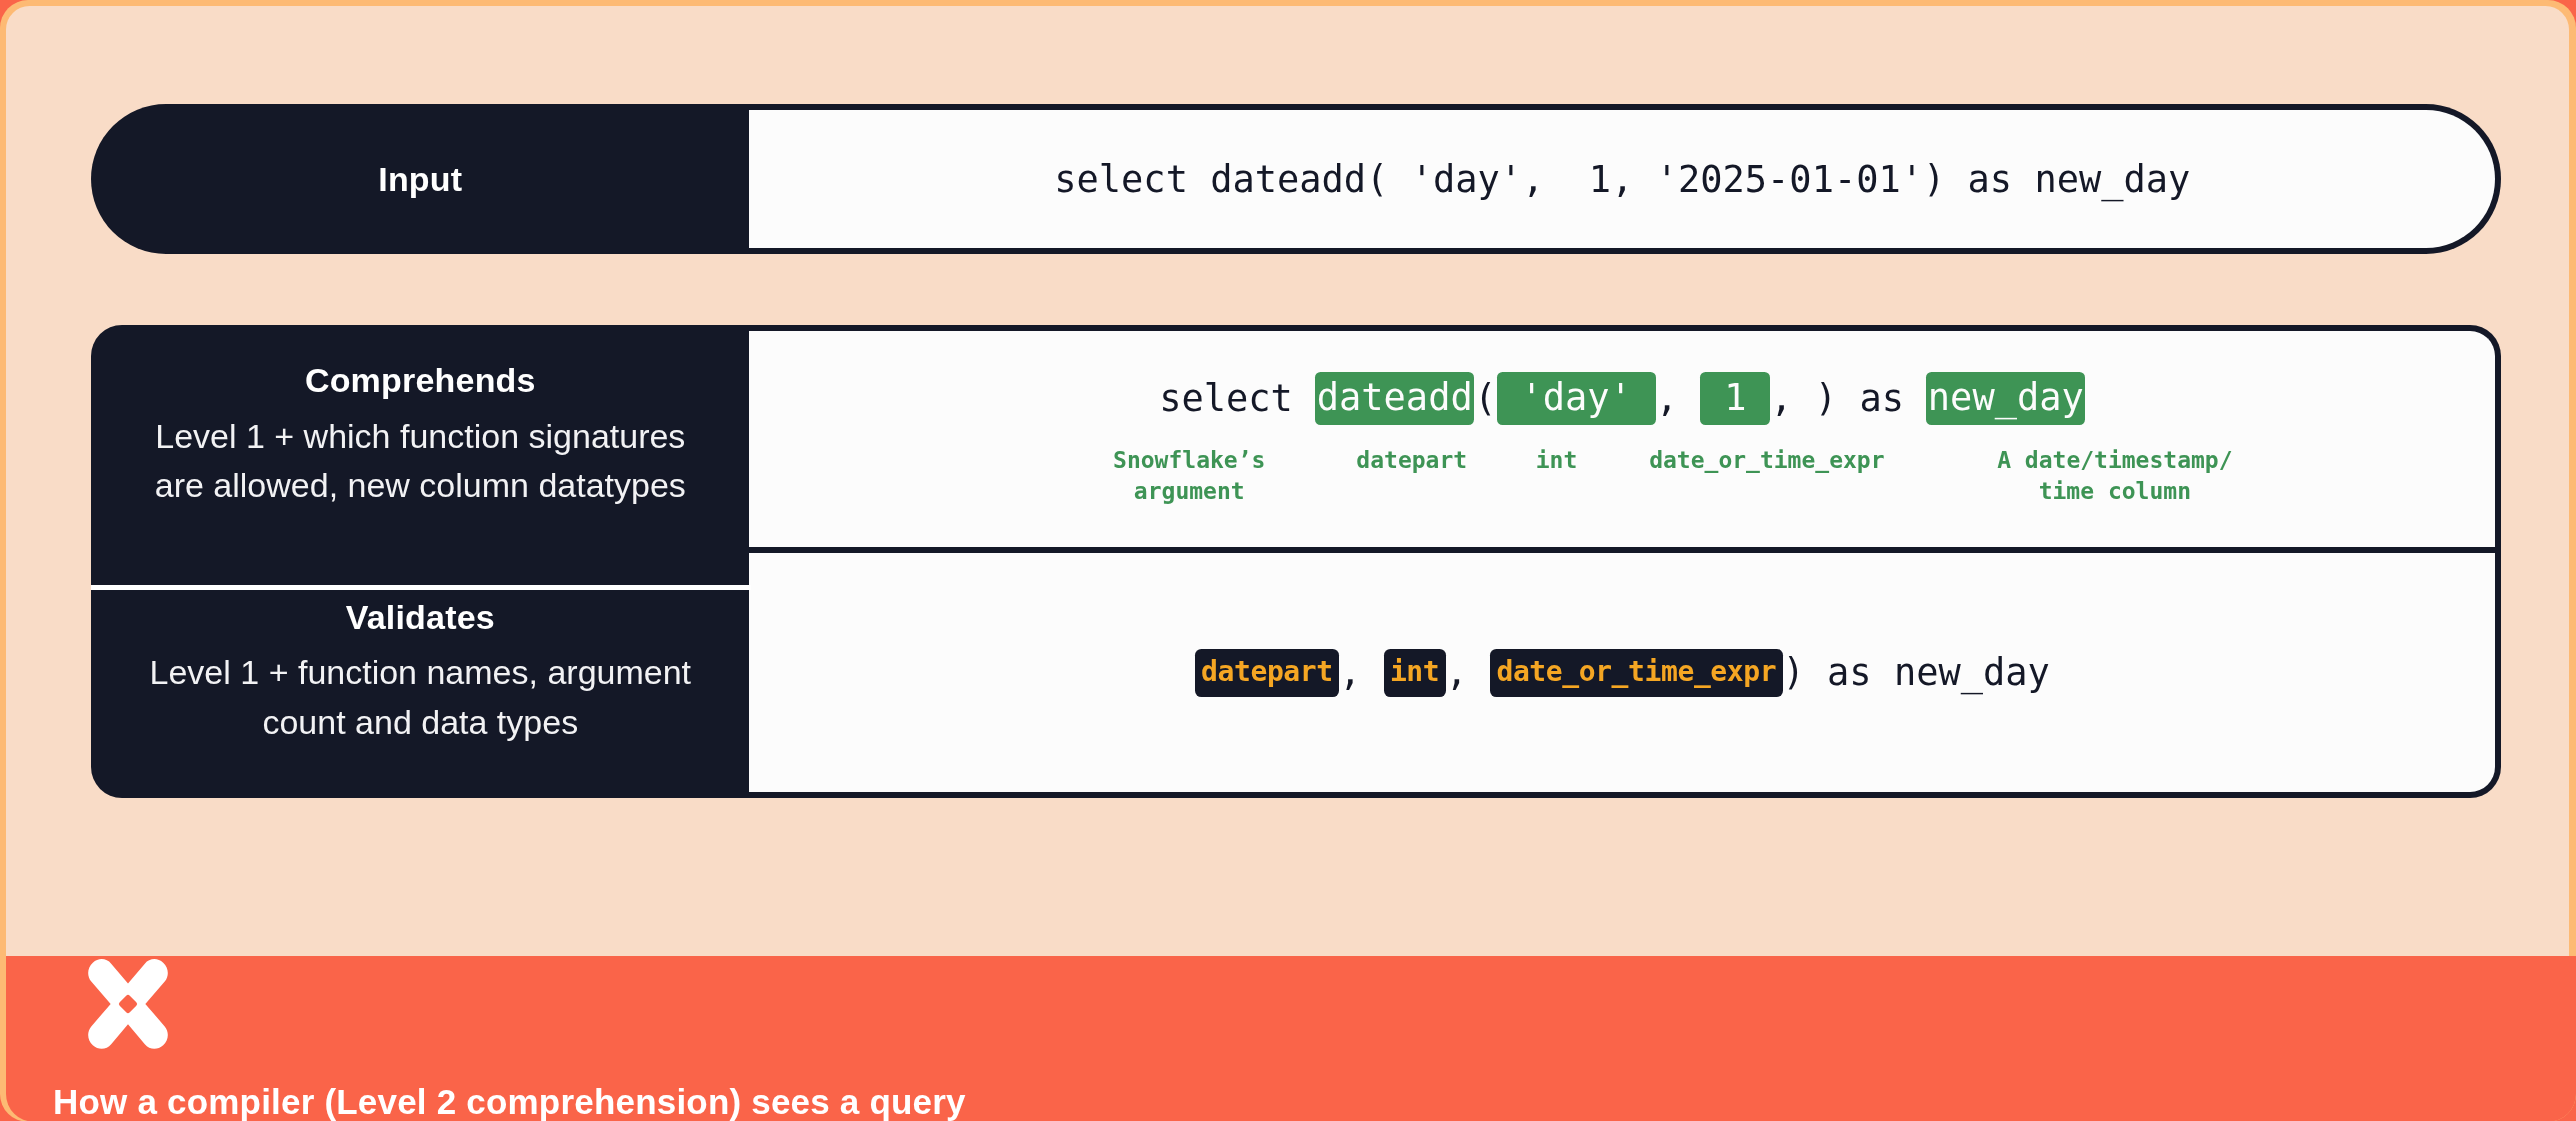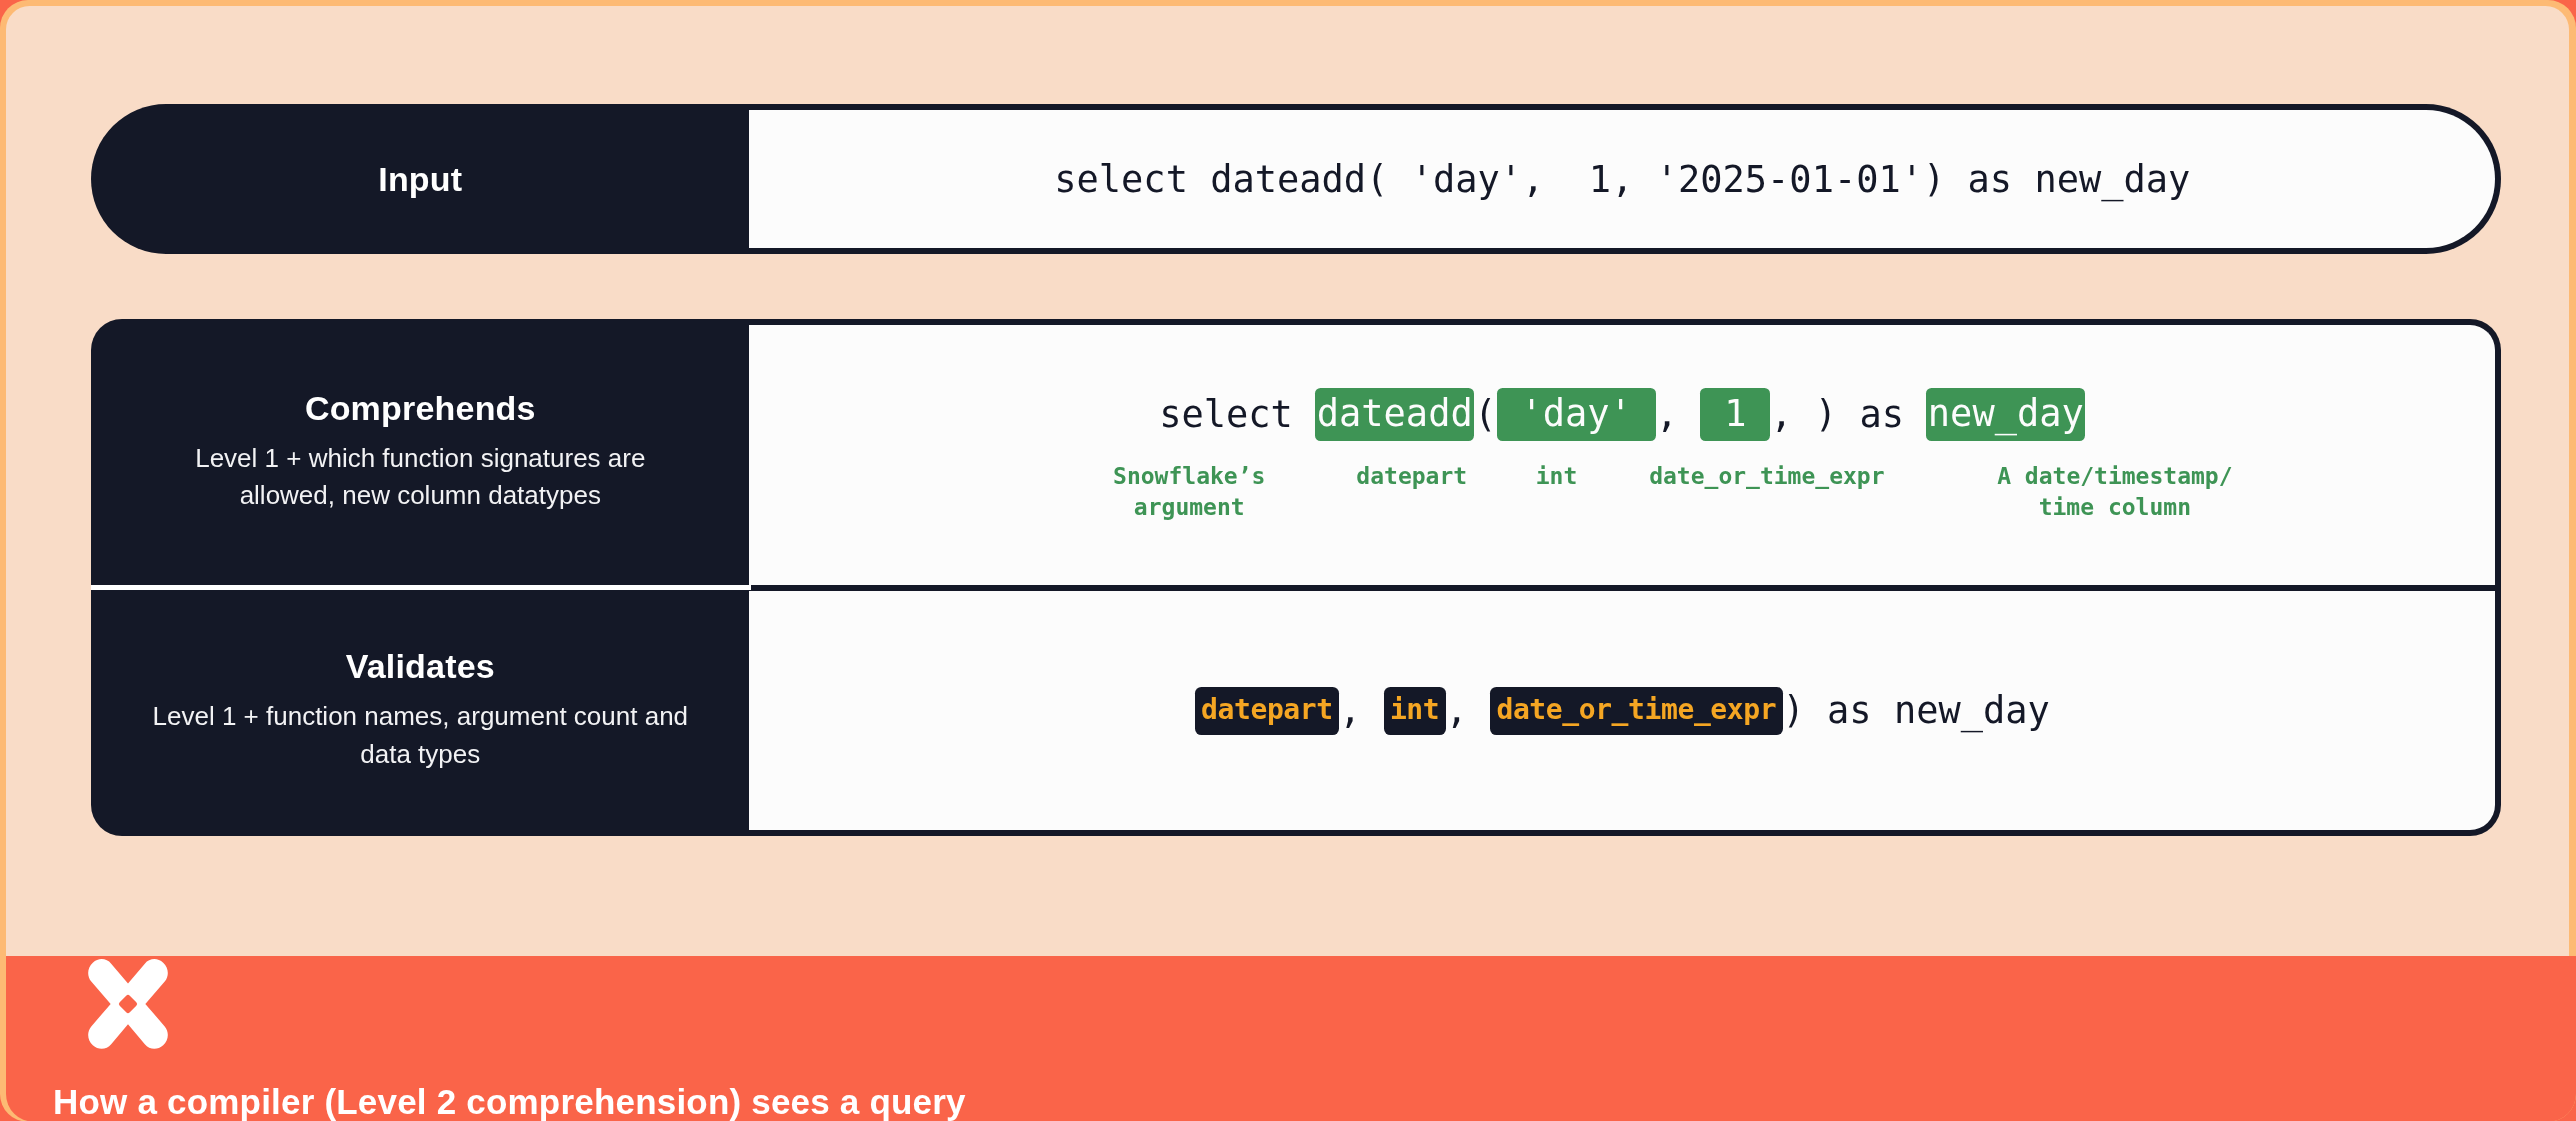--- a/index.html
+++ b/index.html
@@ -76,21 +76,21 @@
   .label-title {
     color: #FFFFFF;
     font-size: 34px;
     font-weight: 700;
     letter-spacing: 0.2px;
     line-height: 1.1;
   }
 
   .label-sub {
     color: #F2F2F4;
-    font-size: 26px;
+    font-size: 34px;
     font-weight: 400;
     line-height: 1.45;
     text-align: center;
     margin-top: 12.5px;
     max-width: 548px;
   }
 
   
   .code {
     font-family: "DejaVu Sans Mono", "Liberation Mono", monospace;
@@ -110,21 +110,21 @@
     height: 517px;
     display: flex;
     flex-direction: column;
   }
 
   .row {
     display: flex;
     box-sizing: border-box;
   }
 
-  #row-comprehends { height: 266px; }
+  #row-comprehends { height: 222px; margin-top: 6px; }
   #row-validates   { height: 251px; }
 
   .row .label-col {
     width: 658px;
     background: #141827;
     display: flex;
     flex-direction: column;
     align-items: center;
     justify-content: center;
     box-sizing: border-box;

